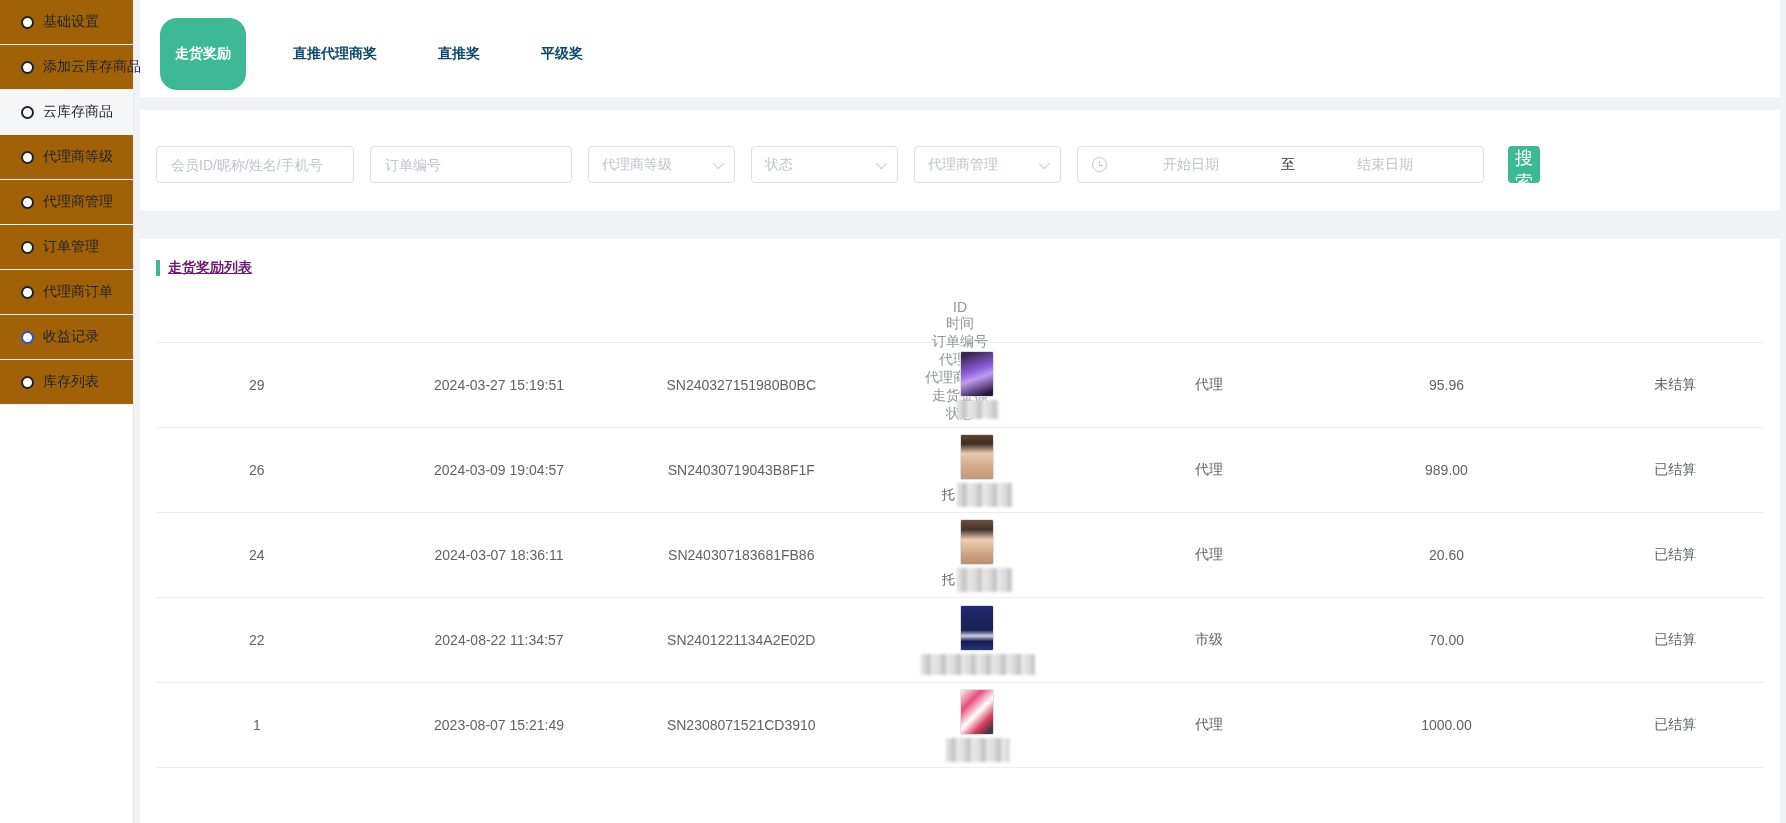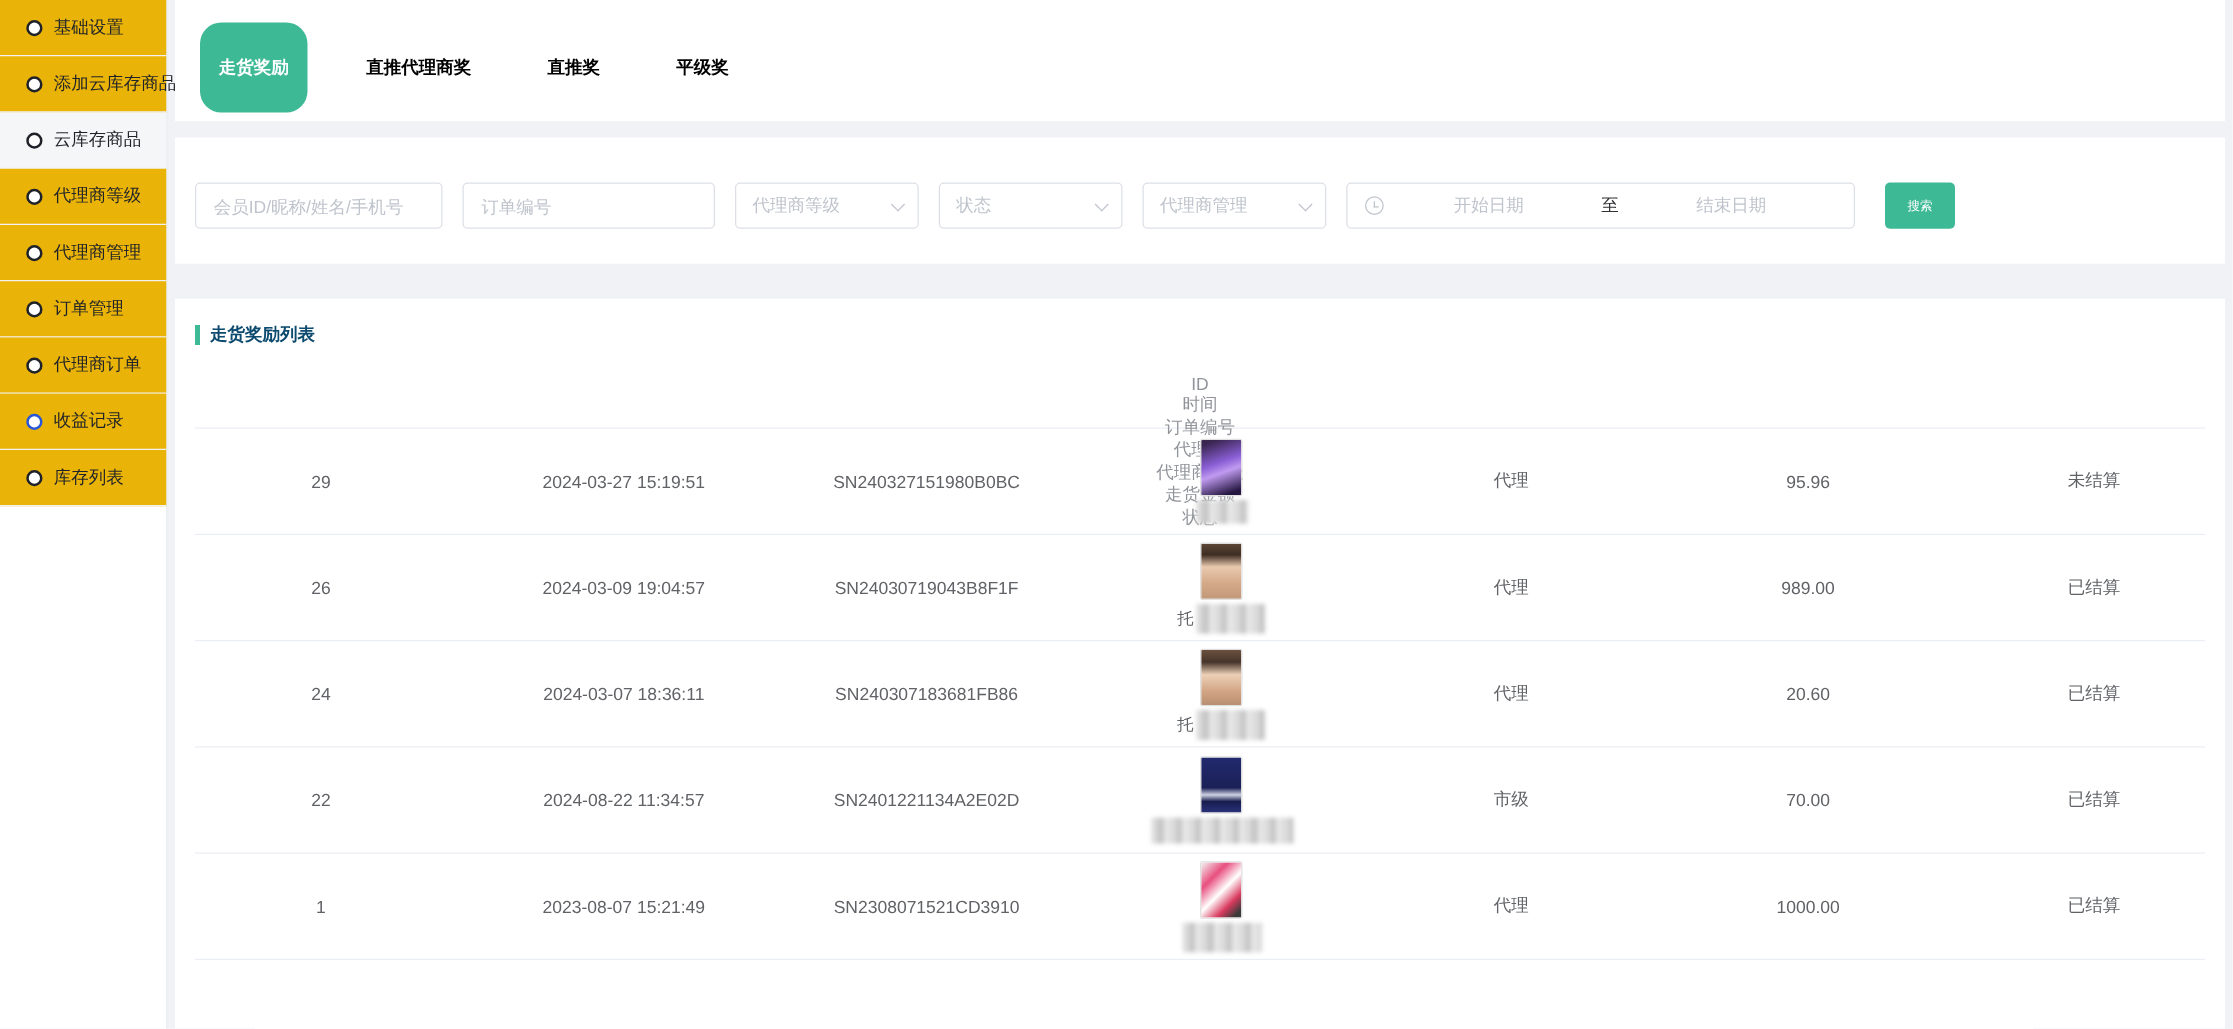--- a/index.html
+++ b/index.html
@@ -3,60 +3,60 @@
 <meta charset="utf-8">
 <style>
   * { box-sizing: border-box; margin: 0; padding: 0; }
   html,body { width:1786px; height:823px; overflow:hidden; }
   body { font-family:"Liberation Sans","DejaVu Sans",sans-serif; background:#f0f2f5; color:#303133; }
   .app { display:flex; width:1786px; height:823px; }
 
   
   .sidebar { width:134px; height:823px; background:#fff; border-right:1px solid #e4e7ed; flex:0 0 134px; }
   .side-item { height:45px; display:flex; align-items:center; gap:9px; padding-left:21px;
-               border-bottom:1px solid #f2f2f2; cursor:pointer; font-size:14px; color:#1f2329; background:#eab308; white-space:nowrap; }
+               border-bottom:1px solid #f2f2f2; cursor:pointer; font-size:14px; color:#1f2329; background:#a16207; white-space:nowrap; }
   .side-item.highlighted { background:#f5f6f7; }
   .radio-icon { width:13px; height:13px; border:2px solid #1f2329; border-radius:50%; flex:0 0 13px; background:#fff; }
   .side-item.active .radio-icon { border-color:#2757d8; }
 
   
   .main { flex:1; display:flex; flex-direction:column; padding-right:6px; background:#f0f2f5; margin-left:6px; }
   .card { background:#fff; }
 
   
   .tabs-card { height:97px; display:flex; align-items:center; gap:33px; padding:10px 0 0 20px; margin-bottom:13px; }
-  .tab { font-size:14px; font-weight:700; color:#000000; cursor:pointer; padding:9px 14px; }
+  .tab { font-size:14px; font-weight:700; color:#0c4a6e; cursor:pointer; padding:9px 14px; }
   .tab.pill { background:#3eb996; color:#fff; border-radius:17px; padding:27px 15px; }
 
   
   .filter-card { height:101px; display:flex; align-items:center; gap:16px; padding:8px 0 0 16px; margin-bottom:28px; }
   .f-input { height:37px; border:1px solid #dcdfe6; border-radius:4px; padding:0 14px; font-size:14px;
              color:#ec4899; outline:none; font-family:inherit; }
   .f-input::placeholder { color:#bfc4cc; }
   .f-input.member { width:198px; }
   .f-input.order { width:202px; }
   .f-select { width:147px; height:37px; border:1px solid #dcdfe6; border-radius:4px; display:flex; align-items:center;
               justify-content:space-between; padding:0 13px; font-size:14px; color:#bfc4cc; cursor:pointer; background:#fff; }
   .caret { width:8px; height:8px; border-right:1.6px solid #c0c4cc; border-bottom:1.6px solid #c0c4cc;
            transform:rotate(45deg) translateY(-2px); }
   .daterange { width:407px; height:37px; border:1px solid #dcdfe6; border-radius:4px; display:flex; align-items:center;
                padding:16px 14px; font-size:14px; background:#fff; cursor:pointer; }
   .clock-icon { width:15px; height:15px; border:1.4px solid #c0c4cc; border-radius:50%; position:relative; flex:0 0 15px; }
   .clock-icon:before { content:""; position:absolute; left:5.5px; top:2.5px; width:1.4px; height:5px; background:#c0c4cc; }
   .clock-icon:after  { content:""; position:absolute; left:5.5px; top:6.5px; width:4px; height:1.4px; background:#c0c4cc; }
   .dr-ph { flex:1; text-align:center; color:#bfc4cc; }
   .dr-sep { color:#303133; padding:0 6px; }
-  .search-btn { width:56px; height:37px; background:#3eb996; color:#fff; border:none; border-radius:4px;
-                font-size:10px; font-family:inherit; cursor:pointer; margin-left:8px; }
+  .search-btn { width:32px; height:37px; background:#3eb996; color:#fff; border:none; border-radius:4px;
+                font-size:18px; font-family:inherit; cursor:pointer; margin-left:8px; }
 
   
   .table-card { flex:1; padding:20px 16px 0 16px; overflow:hidden; }
   .section-title { display:flex; align-items:center; gap:8px; margin-bottom:22px; }
   .title-bar { width:4px; height:16px; background:#3eb996; }
-  .section-title span.txt { font-size:14px; font-weight:700; color:#0c4a6e; }
+  .section-title span.txt { font-size:14px; font-weight:700; color:#701a75;text-decoration:underline; }
   .thead, .trow { display:flex; align-items:center; border-bottom:1px solid #ebeef5; }
   .thead { height:44px;flex-direction:column; }
   .trow { height:85px;gap:44px; }
   .col { text-align:center; font-size:14px; }
   .thead .col { color:#909399; }
   .trow .col { color:#606266; }
   .c-id{width:15%;} .c-time{width:14.5%;} .c-order{width:15%;} .c-agent{width:13.5%;}
   .c-level{width:14.5%;} .c-amount{width:14.3%;} .c-status{width:13.2%;}
   .c-agent { display:flex; flex-direction:column; align-items:center; justify-content:center; gap:3px; }
   .avatar { width:34px; height:46px; border:1px solid #e0e0e0; border-radius:2px; background:#ccc; }

